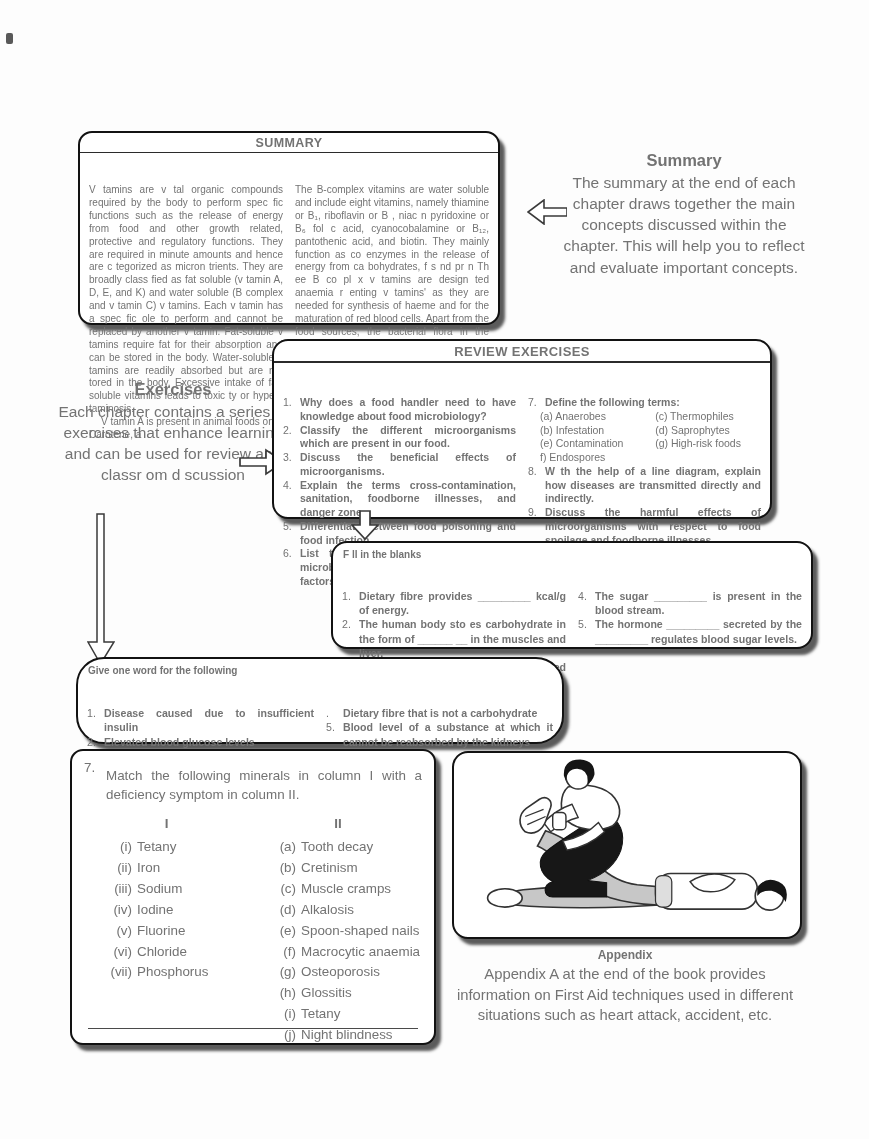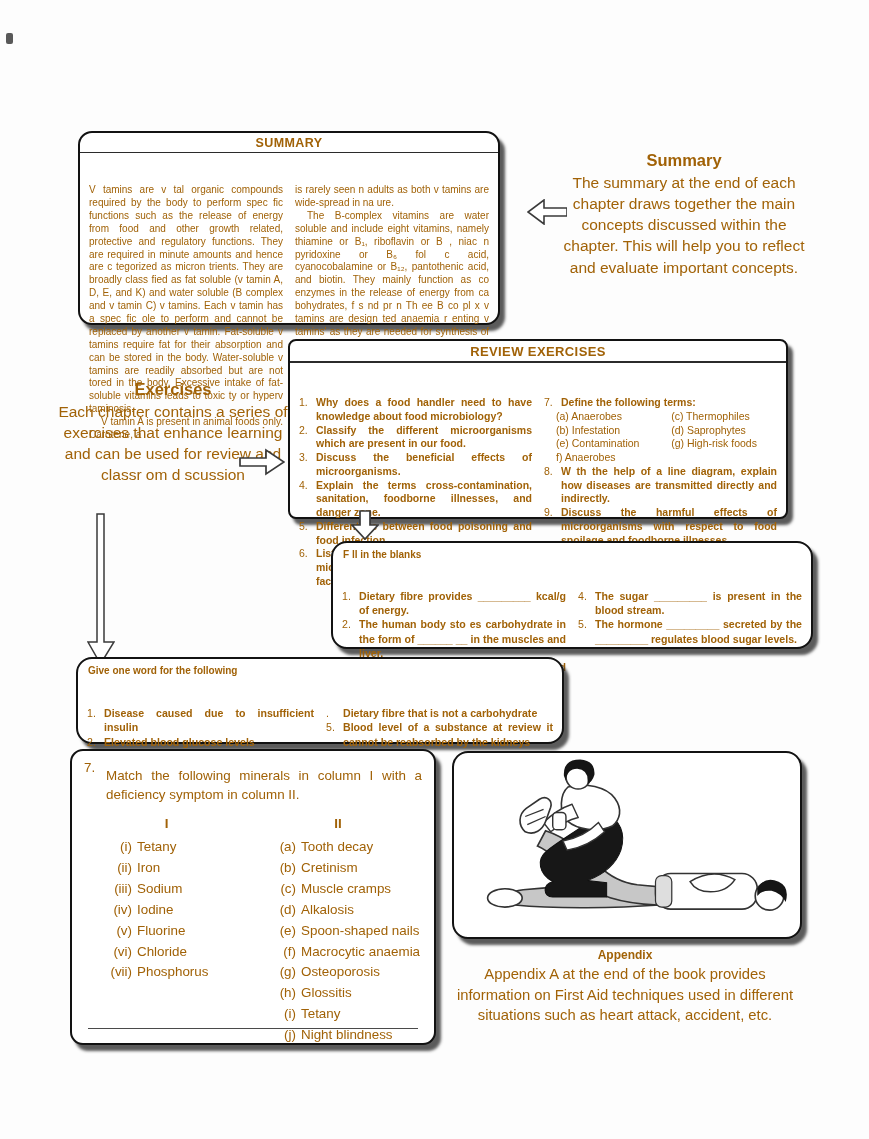--- a/index.html
+++ b/index.html
@@ -1,17 +1,17 @@
 <!DOCTYPE html>
 <html><head>
 <meta charset="utf-8">
 <style>
   html,body{margin:0;padding:0;background:#ffffff;}
   #page{position:relative;width:869px;height:1139px;background:#fdfdfd;
-        font-family:"Liberation Sans",sans-serif;color:#a16207;overflow:hidden;}
+        font-family:"Liberation Sans",sans-serif;color:#737373;overflow:hidden;}
   .box{position:absolute;background:#fff;border:2px solid #121212;
        box-shadow:5px 6px 3px rgba(45,45,45,0.78);}
   .box-head{border-bottom:2px solid #2b2b2b;text-align:center;
             font-weight:bold;letter-spacing:.4px;padding:2px 0 1px;}
   .two-col{display:flex;gap:12px;padding:4px 9px 6px;}
   .col{flex:1;margin-top:27px;}
   p{margin:0;text-align:justify;}
   p + p{text-indent:12px;}
   .item{display:flex;align-items:flex-start;}
   .item .num{flex:none;width:17px;}
@@ -24,30 +24,30 @@
   #summary-box{left:78px;top:131px;width:418px;height:190px;border-radius:14px;font-size:10px;line-height:1.29;}
   #summary-box .box-head{font-size:12.5px;border-bottom-width:1.5px;}
   
   #summary-note{left:553px;top:149px;width:262px;font-size:15.5px;line-height:1.37;}
   #summary-note .note-title{font-size:16.5px;}
   #exercises-note{left:58px;top:378px;width:230px;font-size:15.5px;line-height:1.37;}
   #exercises-note .note-title{font-size:16.5px;}
   #appendix-note{left:446px;top:947px;width:358px;font-size:14.8px;line-height:1.4;}
   #appendix-note .note-title{font-size:12px;text-align:center;}
   
-  #review-box{left:288px;top:339px;width:496px;height:176px;border-radius:8px;font-size:10.5px;line-height:1.31;}
+  #review-box{left:272px;top:339px;width:496px;height:176px;border-radius:16px;font-size:10.5px;line-height:1.31;}
   #review-box .box-head{font-size:13px;}
   #review-box .two-col{padding-top:6px;}
   .define-grid{display:grid;grid-template-columns:1.05fr 1fr;column-gap:4px;padding-left:12px;}
   
   #fill-box{left:331px;top:541px;width:478px;height:104px;border-radius:16px;font-size:10.6px;line-height:1.33;}
   .box-title{font-weight:bold;font-size:10px;padding:5px 10px 1px;}
   #fill-box .two-col, #giveword-box .two-col{padding-top:0;}
   
-  #giveword-box{left:76px;top:657px;width:484px;height:83px;border-radius:16px;font-size:10.6px;line-height:1.38;}
+  #giveword-box{left:76px;top:657px;width:484px;height:83px;border-radius:28px;font-size:10.6px;line-height:1.38;}
   
   #match-box{left:70px;top:749px;width:366px;height:296px;border-radius:13px;font-size:13.4px;line-height:1.42;padding:7px 12px;box-sizing:border-box;}
   #match-box .question{display:flex;}
   #match-box .question .num{flex:none;width:22px;}
   #match-box .question .txt{flex:1;text-align:justify;margin-top:8px;}
   .match-grid{display:grid;grid-template-columns:48px 112px 42px 1fr;column-gap:5px;margin-top:10px;line-height:1.56;}
   .match-grid .m{text-align:right;}
   .match-grid .hdr{font-weight:bold;text-align:center;margin-bottom:2px;}
   #match-rule{position:absolute;left:16px;right:16px;bottom:14px;border-top:1.6px solid #4a4a4a;}
   
@@ -68,21 +68,20 @@
   <div class="speck"></div>
 
   <div class="box" id="summary-box">
     <div class="box-head">SUMMARY</div>
     <div class="two-col">
       <div class="col">
         <p>V tamins are v tal organic compounds required by the body to perform spec fic functions such as the release of energy from food and other growth related, protective and regulatory functions. They are required in minute amounts and hence are c tegorized as micron trients. They are broadly class fied as fat soluble (v tamin A, D, E, and K) and water soluble (B complex and v tamin C) v tamins. Each v tamin has a spec fic ole to perform and cannot be replaced by another v tamin. Fat-soluble v tamins require fat for their absorption and can be stored in the body. Water-soluble v tamins are readily absorbed but are not tored in the body. Excessive intake of fat-soluble vitamins leads to toxic ty or hyperv taminosis.</p>
         <p>V tamin A is present in animal foods only. Carotene, a</p>
       </div>
       <div class="col">
-        <p>is rarely seen n adults as both v tamins are wide-spread in na ure.</p>
         <p>The B-complex vitamins are water soluble and include eight vitamins, namely thiamine or B₁, riboflavin or B , niac n pyridoxine or B₆ fol c acid, cyanocobalamine or B₁₂, pantothenic acid, and biotin. They mainly function as co enzymes in the release of energy from ca bohydrates, f s nd pr n Th ee B co pl x v tamins are design ted anaemia r enting v tamins' as they are needed for synthesis of haeme and for the maturation of red blood cells. Apart from the food sources, the bacterial flora in the intestine are capable of synthesizing v tamins, namely v tamin K and B-complex am s</p>
       </div>
     </div>
   </div>
 
   <div class="arrow" id="arrow-left">
     <svg width="40" height="26" viewBox="0 0 40 26">
       <polygon points="40,9 17,9 17,1 1,13 17,25 17,17 40,17" fill="#fff" stroke="#3a3a3a" stroke-width="1.6"></polygon>
     </svg>
   </div>
@@ -135,21 +134,21 @@
             <span class="num">7.</span>
             <span class="txt">Define the following terms:</span>
           </div>
         <div class="define-grid">
           <span>(a) Anaerobes</span>
             <span>(c) Thermophiles</span>
           <span>(b) Infestation</span>
             <span>(d) Saprophytes</span>
           <span>(e) Contamination</span>
             <span>(g) High-risk foods</span>
-          <span>f) Anaerobes</span>
+          <span>f) Endospores</span>
             <span></span>
         </div>
         <div class="item">
             <span class="num">8.</span>
             <span class="txt">W th the help of a line diagram, explain how diseases are transmitted directly and indirectly.</span>
           </div>
         <div class="item">
             <span class="num">9.</span>
             <span class="txt">Discuss the harmful effects of microorganisms with respect to food spoilage and foodborne illnesses.</span>
           </div>
@@ -216,21 +215,21 @@
             <span class="txt">Disaccharide made up of glucose and galactose</span>
           </div>
       </div>
       <div class="col">
         <div class="item">
             <span class="num">.</span>
             <span class="txt">Dietary fibre that is not a carbohydrate</span>
           </div>
         <div class="item">
             <span class="num">5.</span>
-            <span class="txt">Blood level of a substance at review it cannot be reabsorbed by the kidneys</span>
+            <span class="txt">Blood level of a substance at which it cannot be reabsorbed by the kidneys</span>
           </div>
       </div>
     </div>
   </div>
 
   <div class="box" id="match-box">
     <div class="question">
       <span class="num">7.</span>
       <span class="txt">Match the following minerals in column I with a deficiency symptom in column II.</span>
     </div>

